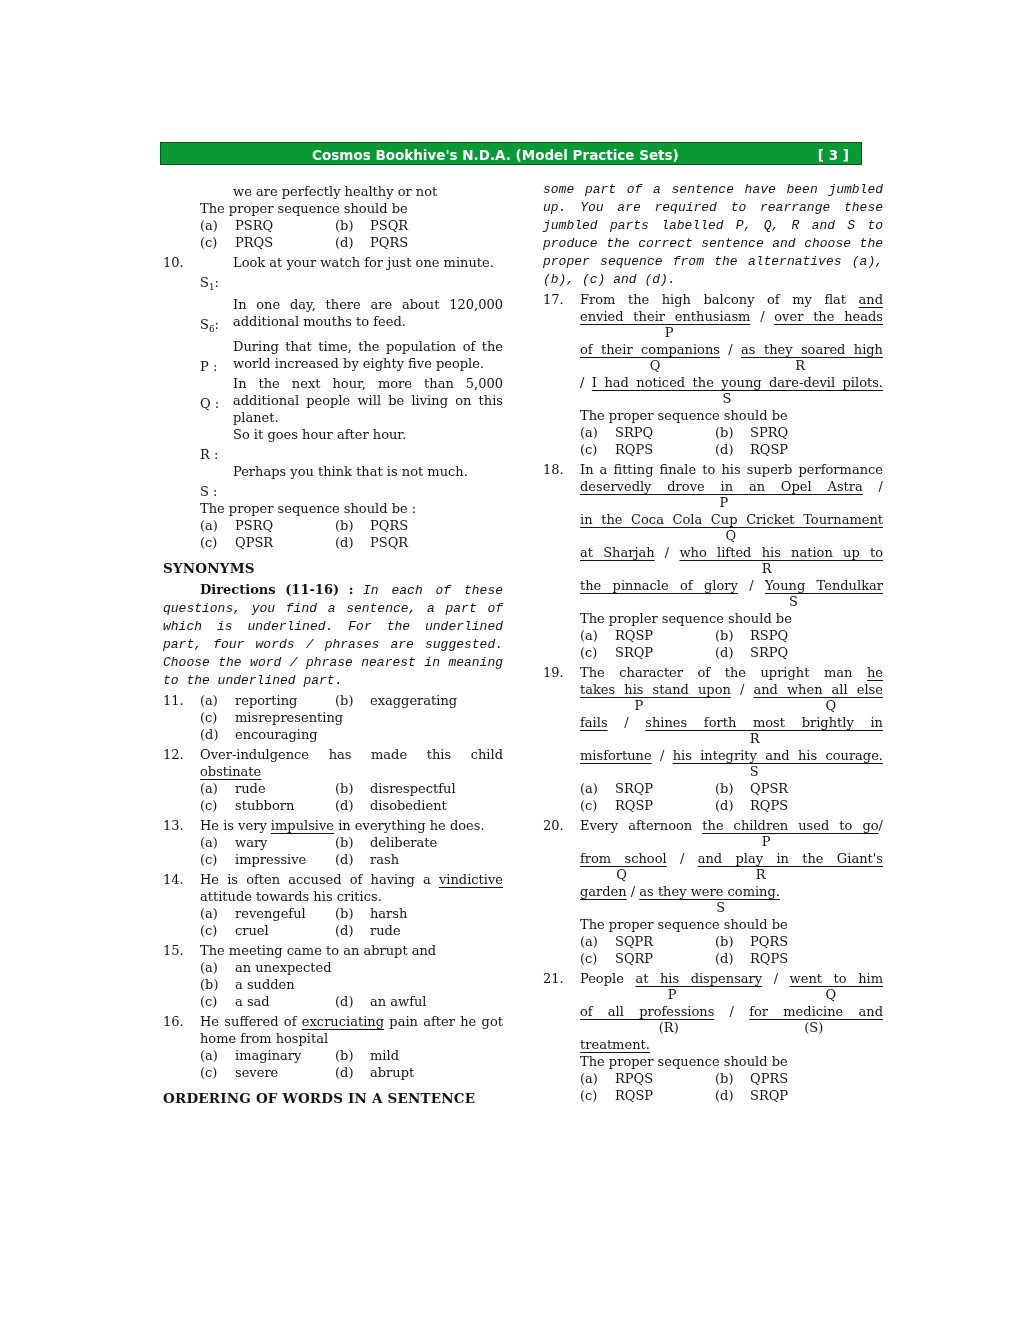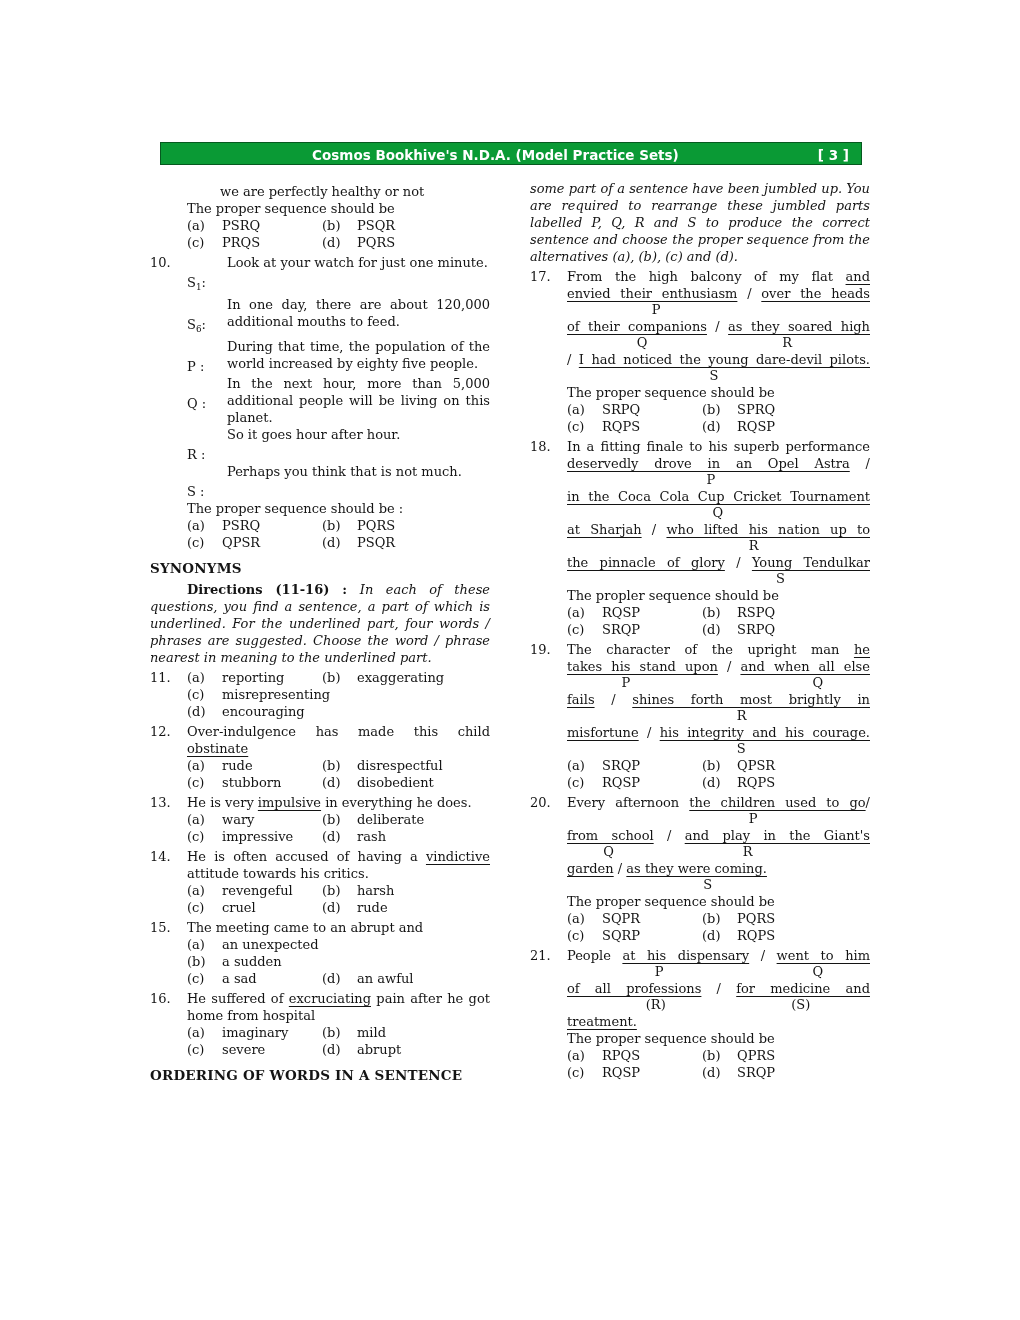--- a/index.html
+++ b/index.html
@@ -14,38 +14,38 @@
   .hbar {
     position:absolute; left:160px; top:142px; width:702px; height:23px;
     display:flex; align-items:flex-end; padding:0 12px;
     border:1px solid #06591f;
   }
   .htitle {
     flex:1; text-align:center; color:#ffffff; font-weight:bold;
     font-size:13.5px; font-family:"DejaVu Sans", sans-serif;
   }
   .hpage { color:#ffffff; font-weight:bold; font-family:"DejaVu Sans", sans-serif; font-size:13.5px; }
-  .content { position:absolute; left:150px; top:180px; width:720px; display:flex; gap:40px; }
+  .content { position:absolute; left:163px; top:180px; width:720px; display:flex; gap:40px; }
   .col { width:340px; flex:none; }
   .p { text-align:justify; }
   .jl { text-align-last:justify; }
   .h { font-weight:bold; margin:9px 0 4px 0; font-size:13.5px; letter-spacing:0.2px; }
   .h.last { margin-top:14px; }
   .q { display:flex; margin-top:3px; }
   .qnum { width:37px; flex:none; }
   .qbody { flex:1; min-width:0; }
   .subrow { display:flex; }
   .subtag { width:33px; flex:none;margin-top:20px; }
-  .subbody { flex:1; min-width:0; text-align:justify;margin-left:7px; }
+  .subbody { flex:1; min-width:0; text-align:justify; }
   .opts { display:grid; }
   .labels { position:relative; height:16px; }
   .lab { position:absolute; top:-1px; }
   .u { text-decoration:underline; text-underline-offset:2.5px; }
   .b { font-weight:bold; font-style:normal; }
-  .i { font-style:italic; }
+  .i { font-style:italic;font-family:Liberation Mono, monospace; }
   .ssub { font-size:0.68em; vertical-align:-0.32em; }
 </style>
 </head>
 <body>
 
 <div class="page">
   <div class="hbar" style="background: rgb(10, 154, 53); border-color: rgb(6, 89, 31);">
     <span class="htitle">Cosmos Bookhive's  N.D.A.  (Model Practice Sets)</span>
     <span class="hpage">[ 3 ]</span>
   </div>

